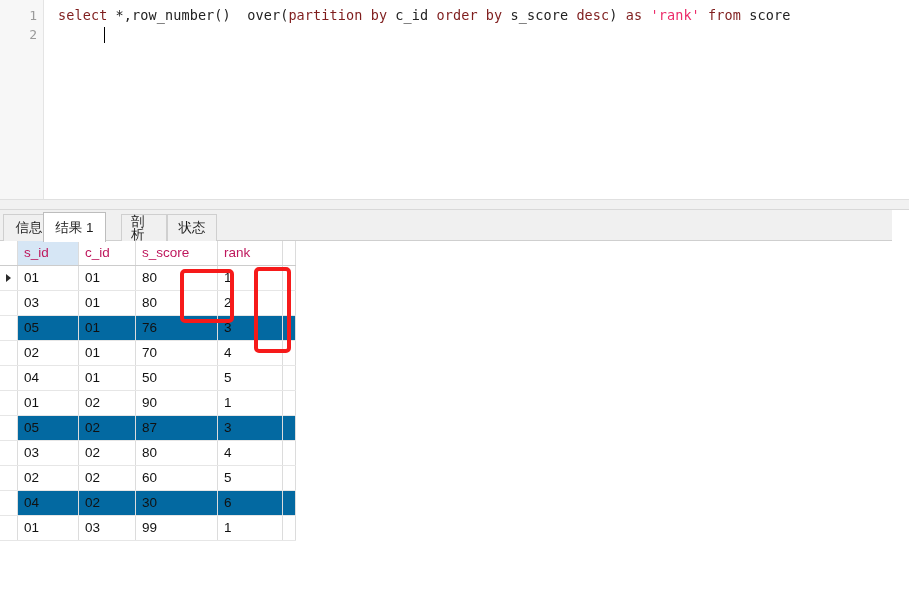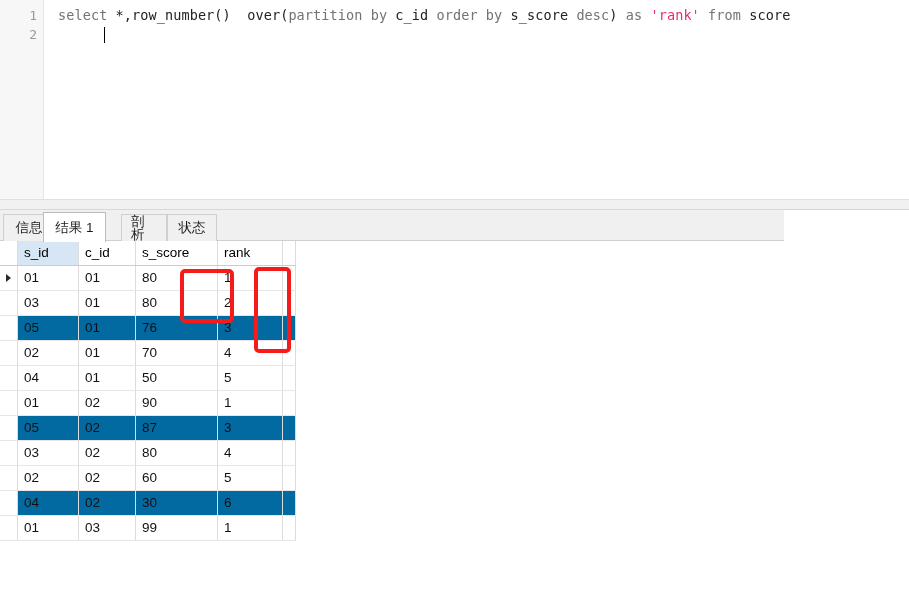--- a/index.html
+++ b/index.html
@@ -57,21 +57,21 @@
     position: absolute;
     left: 14px;
     white-space: pre;
     font-family: "DejaVu Sans Mono", "Liberation Mono", monospace;
     font-size: 13.5px;
     line-height: 19px;
     letter-spacing: 0.1px;
   }
   .code-line.l1 { top: 6px; }
   .code-line.l2 { top: 25px; }
-  .tok-kw   { color: #737373; }
+  .tok-kw   { color: #7f1d1d; }
   .tok-txt  { color: #222222; }
   .tok-str  { color: #ec2c6a; }
   #caret {
     position: absolute;
     left: 60px;
     top: 27px;
     width: 1px;
     height: 16px;
     background: #000000;
   }
@@ -85,21 +85,21 @@
     background: #f1f1f1;
     border-top: 1px solid #e0e0e0;
     border-bottom: 1px solid #d8d8d8;
     box-sizing: border-box;
   }
 
   
   #tabbar {
     position: absolute;
     left: 0; top: 210px;
-    width: 784px;
+    width: 892px;
     height: 31px;
     background: #f0f0f0;
     border-bottom: 1px solid #cfcfcf;
     box-sizing: border-box;
   }
   .tab {
     position: absolute;
     top: 4px;
     height: 27px;
     box-sizing: border-box;
@@ -144,21 +144,21 @@
     padding: 0 6px;
     height: 25px;
     box-sizing: border-box;
     font-weight: normal;
     overflow: hidden;
     white-space: nowrap;
   }
   .grid-table th {
     text-align: left;
     background: #ffffff;
-    color: #000000;
+    color: #be185d;
     border-bottom: 1px solid #cccccc;
     height: 24px;
   }
   th.hdr-sel { background: #d6e6f5; }
   .col-ind   { width: 15px; padding: 0; border-right: 1px solid #dcdcdc; background: #ffffff; }
   .col-sid   { width: 61px; }
   .col-cid   { width: 57px; }
   .col-score { width: 82px; }
   .col-rank  { width: 65px; }
   .col-pad   { width: 1px; border-right: 1px solid #dcdcdc; }

